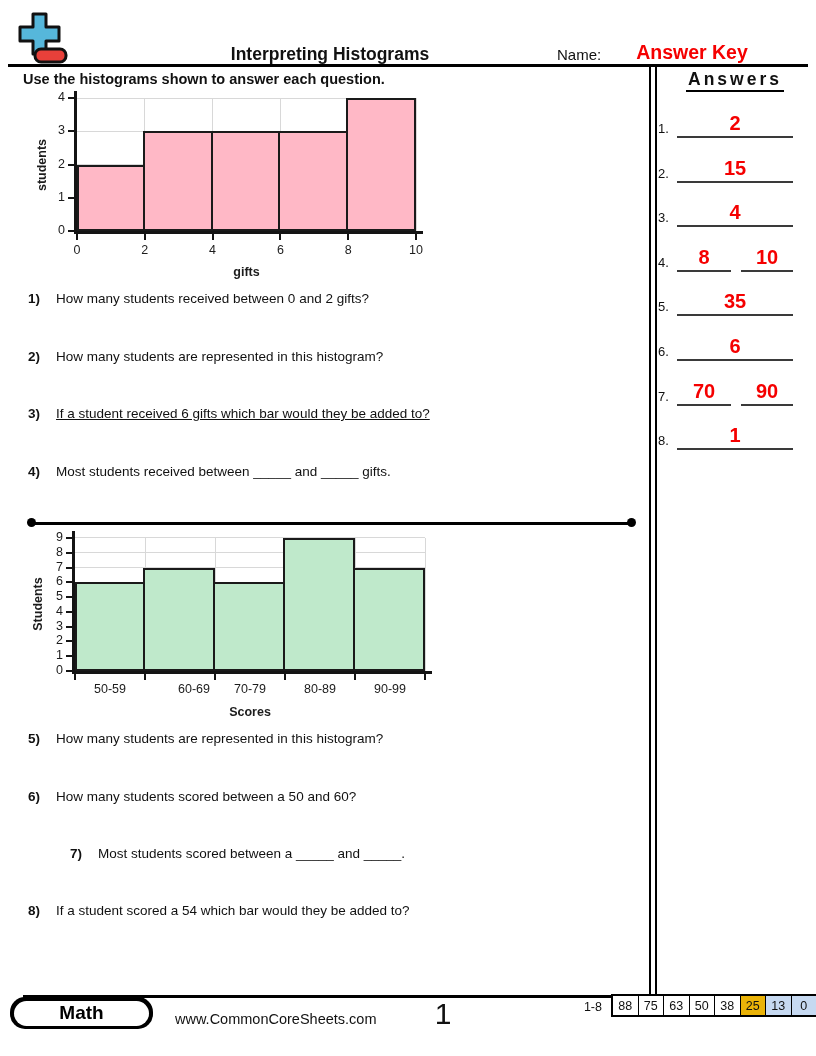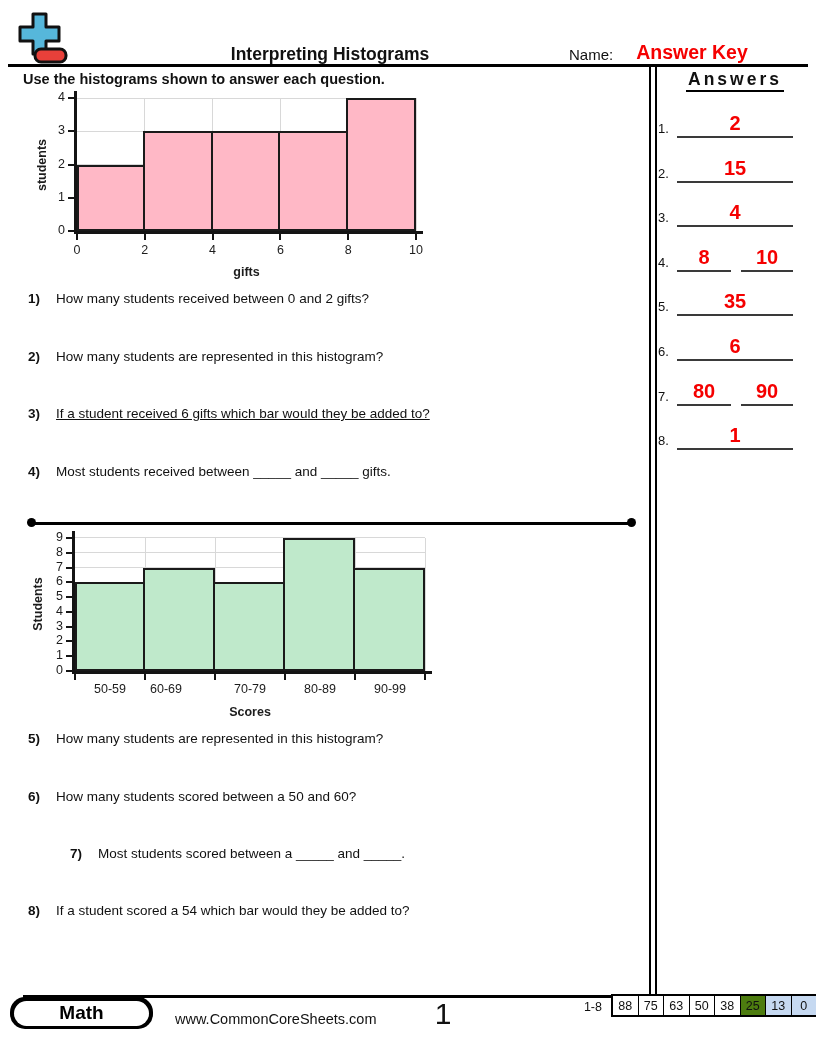--- a/index.html
+++ b/index.html
@@ -2,21 +2,21 @@
 <html><head>
 <meta charset="utf-8">
 <style>
   html,body{margin:0;padding:0;background:#fff;}
   #page{position:relative;width:816px;height:1056px;background:#ffffff;
         font-family:"Liberation Sans",sans-serif;color:#111;overflow:hidden;}
   .abs{position:absolute;}
   
   #logo{left:14px;top:11px;width:54px;height:53px;}
   #title{left:130px;top:44px;width:400px;text-align:center;font-size:17.5px;font-weight:600;}
-  #name-label{left:557px;top:46px;font-size:15px;margin-left:12px;}
+  #name-label{left:557px;top:46px;font-size:15px;}
   #answer-key{left:612px;top:41px;width:160px;text-align:center;color:#f50000;font-size:19.5px;font-weight:700;}
   #header-line{left:8px;top:64px;width:800px;height:3px;background:#000;}
   #instruction{left:23px;top:71px;font-size:14.5px;font-weight:700;}
   
   #divider{left:30px;top:521.5px;width:600px;height:3px;background:#000;}
   .divider-dot{top:518px;width:9px;height:9px;border-radius:50%;background:#000;}
   
   #vline{left:649px;top:66px;height:929px;width:8px;box-sizing:border-box;
          border-left:2.5px solid #000;border-right:2.5px solid #000;}
   #answers-title{left:657px;top:69px;width:156px;text-align:center;font-size:17.5px;font-weight:700;}
@@ -164,21 +164,21 @@
       <div class="abs tick-label" style="left: 27px; top: 544.76px; width: 36px; text-align: right;">8</div>
       <div class="abs tick" style="left: 66px; top: 536.98px; width: 7px; height: 2px;"></div>
       <div class="abs tick-label" style="left: 27px; top: 529.98px; width: 36px; text-align: right;">9</div>
       <div class="abs tick" style="left: 74px; top: 674px; width: 2px; height: 6px;"></div>
       <div class="abs tick" style="left: 144px; top: 674px; width: 2px; height: 6px;"></div>
       <div class="abs tick" style="left: 214px; top: 674px; width: 2px; height: 6px;"></div>
       <div class="abs tick" style="left: 284px; top: 674px; width: 2px; height: 6px;"></div>
       <div class="abs tick" style="left: 354px; top: 674px; width: 2px; height: 6px;"></div>
       <div class="abs tick" style="left: 424px; top: 674px; width: 2px; height: 6px;"></div>
       <div class="abs tick-label" style="left: 80px; top: 682px; width: 60px; text-align: center;">50-59</div>
-      <div class="abs tick-label" style="left: 150px; top: 682px; width: 60px; text-align: left;">60-69</div>
+      <div class="abs tick-label" style="left: 150px; top: 682px; width: 60px; text-align: right;">60-69</div>
       <div class="abs tick-label" style="left: 220px; top: 682px; width: 60px; text-align: center;">70-79</div>
       <div class="abs tick-label" style="left: 290px; top: 682px; width: 60px; text-align: center;">80-89</div>
       <div class="abs tick-label" style="left: 360px; top: 682px; width: 60px; text-align: center;">90-99</div>
       <div class="abs axis-label" style="left: 38px; top: 604.49px; white-space: nowrap; transform: translate(-50%, -50%) rotate(-90deg);">Students</div>
       <div class="abs axis-label" style="left: 190px; top: 705px; width: 120px; text-align: center;">Scores</div>
     </div>
 
   <div id="vline" class="abs"></div>
   <div id="answers-title" class="abs">
     <span>Answers</span>
@@ -199,39 +199,39 @@
       <div class="abs ans-line" style="left: 741px; top: 269.8px; width: 52px;"></div>
       <div class="abs ans-val" style="left: 741px; top: 245.8px; width: 52px; color: rgb(245, 0, 0); font-size: 20px;">10</div>
       <div class="abs ans-num" style="left: 658px; top: 299.4px;">5.</div>
       <div class="abs ans-line" style="left: 677px; top: 314.4px; width: 116px;"></div>
       <div class="abs ans-val" style="left: 677px; top: 290.4px; width: 116px; color: rgb(245, 0, 0); font-size: 20px;">35</div>
       <div class="abs ans-num" style="left: 658px; top: 344px;">6.</div>
       <div class="abs ans-line" style="left: 677px; top: 359px; width: 116px;"></div>
       <div class="abs ans-val" style="left: 677px; top: 335px; width: 116px; color: rgb(245, 0, 0); font-size: 20px;">6</div>
       <div class="abs ans-num" style="left: 658px; top: 388.6px;">7.</div>
       <div class="abs ans-line" style="left: 677px; top: 403.6px; width: 54px;"></div>
-      <div class="abs ans-val" style="left: 677px; top: 379.6px; width: 54px; color: rgb(245, 0, 0); font-size: 20px;">80</div>
+      <div class="abs ans-val" style="left: 677px; top: 379.6px; width: 54px; color: rgb(245, 0, 0); font-size: 20px;">70</div>
       <div class="abs ans-line" style="left: 741px; top: 403.6px; width: 52px;"></div>
       <div class="abs ans-val" style="left: 741px; top: 379.6px; width: 52px; color: rgb(245, 0, 0); font-size: 20px;">90</div>
       <div class="abs ans-num" style="left: 658px; top: 433.2px;">8.</div>
       <div class="abs ans-line" style="left: 677px; top: 448.2px; width: 116px;"></div>
       <div class="abs ans-val" style="left: 677px; top: 424.2px; width: 116px; color: rgb(245, 0, 0); font-size: 20px;">1</div>
     </div>
 
   <div id="footer-line" class="abs"></div>
   <div id="math-badge" class="abs">
     <div id="math-badge-inner">Math</div>
   </div>
   <div id="website" class="abs">www.CommonCoreSheets.com</div>
   <div id="page-number" class="abs">1</div>
   <div id="range-label" class="abs">1-8</div>
   <div id="score-table" class="abs">
       <div class="score-cell">88</div>
       <div class="score-cell">75</div>
       <div class="score-cell">63</div>
       <div class="score-cell">50</div>
       <div class="score-cell">38</div>
-      <div class="score-cell" style="background: #4d7c0f;">25</div>
+      <div class="score-cell" style="background: #eab308;">25</div>
       <div class="score-cell" style="background: rgb(198, 217, 241);">13</div>
       <div class="score-cell" style="background: rgb(198, 217, 241);">0</div>
     </div>
 
 </div>
 
 </body></html>

